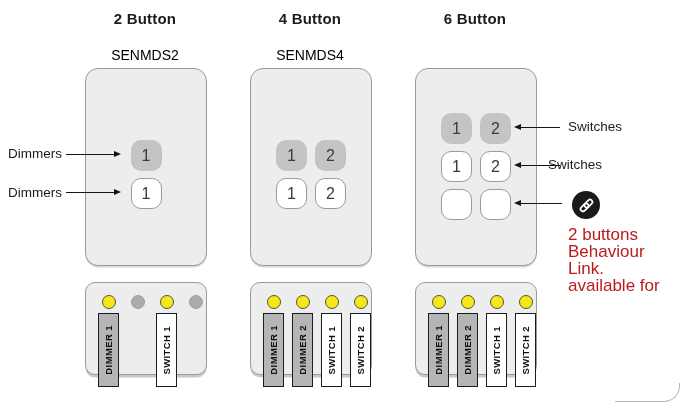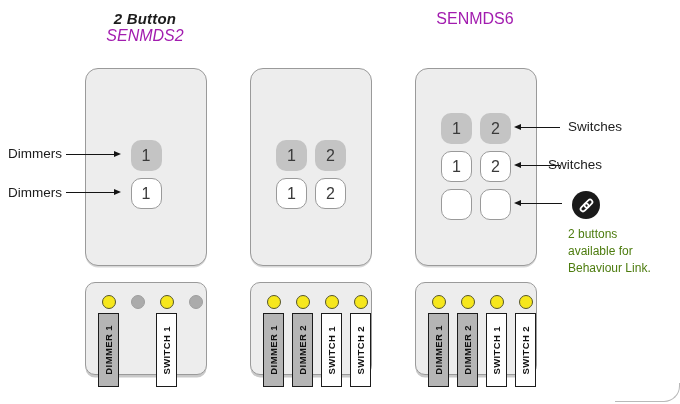--- a/index.html
+++ b/index.html
@@ -2,21 +2,21 @@
 <html><head>
 <meta charset="utf-8">
 <style>
   html,body { margin:0; padding:0; background:#fff; }
   .canvas {
     position:relative; width:680px; height:404px; overflow:hidden;
     background:#ffffff; font-family:"Liberation Sans", sans-serif; color:#1d1d1d;
   }
   .panel-header { position:absolute; top:10px; width:120px; text-align:center; }
   .panel-title { font-size:15px; font-weight:bold; color:#1c1c1c; letter-spacing:.2px; }
-  .panel-model { font-size:16px; color:#a21caf; margin-top:0; }
+  .panel-model { font-size:14px; color:#000000; margin-top:20px; }
   .faceplate {
     position:absolute; top:68px; width:120px; height:196px;
     background:#ededed; border:1.5px solid #9a9a9a; border-radius:13px;
     box-shadow:0 2px 0 -0.5px #d8d8d8;
   }
   .btn {
     position:absolute; width:31px; height:31px; border-radius:10px;
     display:flex; align-items:center; justify-content:center;
     font-size:16px; color:#3a3a3a; box-sizing:border-box;
   }
@@ -49,54 +49,56 @@
     border-left:7px solid #141414; border-top:3.5px solid transparent; border-bottom:3.5px solid transparent;
   }
   .arrow-left::before {
     content:""; position:absolute; left:-7px; top:-4.4px; width:0; height:0;
     border-right:7px solid #141414; border-top:3.5px solid transparent; border-bottom:3.5px solid transparent;
   }
   .link-badge {
     position:absolute; width:28px; height:28px; border-radius:50%;
     background:#1a1a1a; display:flex; align-items:center; justify-content:center;
   }
-  .note { position:absolute; font-size:12px; color:#4d7c0f; line-height:17px; }
+  .note { position:absolute; font-size:17px; color:#b91c1c; line-height:17px; }
   .page-corner {
     position:absolute; right:0; bottom:2px; width:64px; height:18px;
     border-bottom:1px solid #b9b9b9; border-right:1px solid #b9b9b9;
     border-bottom-right-radius:16px;
   }
 </style>
 </head>
 <body>
 
 <div class="canvas">
 
   <div id="panels">
-      <div class="panel-header" style="left: 85px; font-style: italic;">
+      <div class="panel-header" style="left: 85px;">
         <div class="panel-title">2 Button</div>
         <div class="panel-model">SENMDS2</div>
       </div>
       <div class="faceplate" style="left: 85px; background: rgb(237, 237, 237);">
         <div class="btn btn-dimmer" style="left: 44.5px; top: 71px; background: rgb(196, 196, 196);">1</div>
         <div class="btn btn-switch" style="left: 44.5px; top: 109px;">1</div>
       </div>
       <div class="module" style="left: 85px; background: rgb(237, 237, 237);">
         <div class="led led-on" style="left: 15.5px; background: rgb(246, 231, 29);"></div>
         <div class="led led-off" style="left: 44.5px; background: rgb(171, 171, 171);"></div>
         <div class="led led-on" style="left: 73.5px; background: rgb(246, 231, 29);"></div>
         <div class="led led-off" style="left: 102.5px; background: rgb(171, 171, 171);"></div>
         <div class="tab tab-dimmer" style="left: 12px; background: rgb(181, 181, 181);">
           <div class="tab-text">DIMMER 1</div>
         </div>
         <div class="tab tab-switch" style="left: 70px; background: rgb(255, 255, 255);">
           <div class="tab-text">SWITCH 1</div>
         </div>
       </div>
       <div class="panel-header" style="left: 250px;">
+        <div class="panel-title">4 Button</div>
+        <div class="panel-model">SENMDS4</div>
       </div>
       <div class="faceplate" style="left: 250px; background: rgb(237, 237, 237);">
         <div class="btn btn-dimmer" style="left: 25px; top: 71px; background: rgb(196, 196, 196);">1</div>
         <div class="btn btn-dimmer" style="left: 64px; top: 71px; background: rgb(196, 196, 196);">2</div>
         <div class="btn btn-switch" style="left: 25px; top: 109px;">1</div>
         <div class="btn btn-switch" style="left: 64px; top: 109px;">2</div>
       </div>
       <div class="module" style="left: 250px; background: rgb(237, 237, 237);">
         <div class="led led-on" style="left: 15.5px; background: rgb(246, 231, 29);"></div>
         <div class="led led-on" style="left: 44.5px; background: rgb(246, 231, 29);"></div>
@@ -109,21 +111,21 @@
           <div class="tab-text">DIMMER 2</div>
         </div>
         <div class="tab tab-switch" style="left: 70px; background: rgb(255, 255, 255);">
           <div class="tab-text">SWITCH 1</div>
         </div>
         <div class="tab tab-switch" style="left: 99px; background: rgb(255, 255, 255);">
           <div class="tab-text">SWITCH 2</div>
         </div>
       </div>
       <div class="panel-header" style="left: 415px;">
-        <div class="panel-model">SENMDS6</div>
+        <div class="panel-title">6 Button</div>
       </div>
       <div class="faceplate" style="left: 415px; background: rgb(237, 237, 237);">
         <div class="btn btn-dimmer" style="left: 25px; top: 44px; background: rgb(196, 196, 196);">1</div>
         <div class="btn btn-dimmer" style="left: 64px; top: 44px; background: rgb(196, 196, 196);">2</div>
         <div class="btn btn-switch" style="left: 25px; top: 82px;">1</div>
         <div class="btn btn-switch" style="left: 64px; top: 82px;">2</div>
         <div class="btn btn-blank" style="left: 25px; top: 120px;"></div>
         <div class="btn btn-blank" style="left: 64px; top: 120px;"></div>
       </div>
       <div class="module" style="left: 415px; background: rgb(237, 237, 237);">
@@ -164,18 +166,18 @@
     <svg width="17" height="17" viewBox="0 0 24 24" aria-hidden="true">
       <g transform="rotate(-45 12 12)" fill="none" stroke="#ffffff" stroke-width="2.4" stroke-linejoin="round">
         <rect x="1.6" y="8.6" width="13" height="6.8" rx="3.4"></rect>
         <rect x="9.4" y="8.6" width="13" height="6.8" rx="3.4"></rect>
       </g>
     </svg>
   </div>
 
   <div class="note" style="left:568px; top:226px">
     <div>2 buttons</div>
+    <div>Behaviour Link.</div>
     <div>available for</div>
-    <div>Behaviour Link.</div>
   </div>
 
   <div class="page-corner"></div>
 </div>
 
 </body></html>

